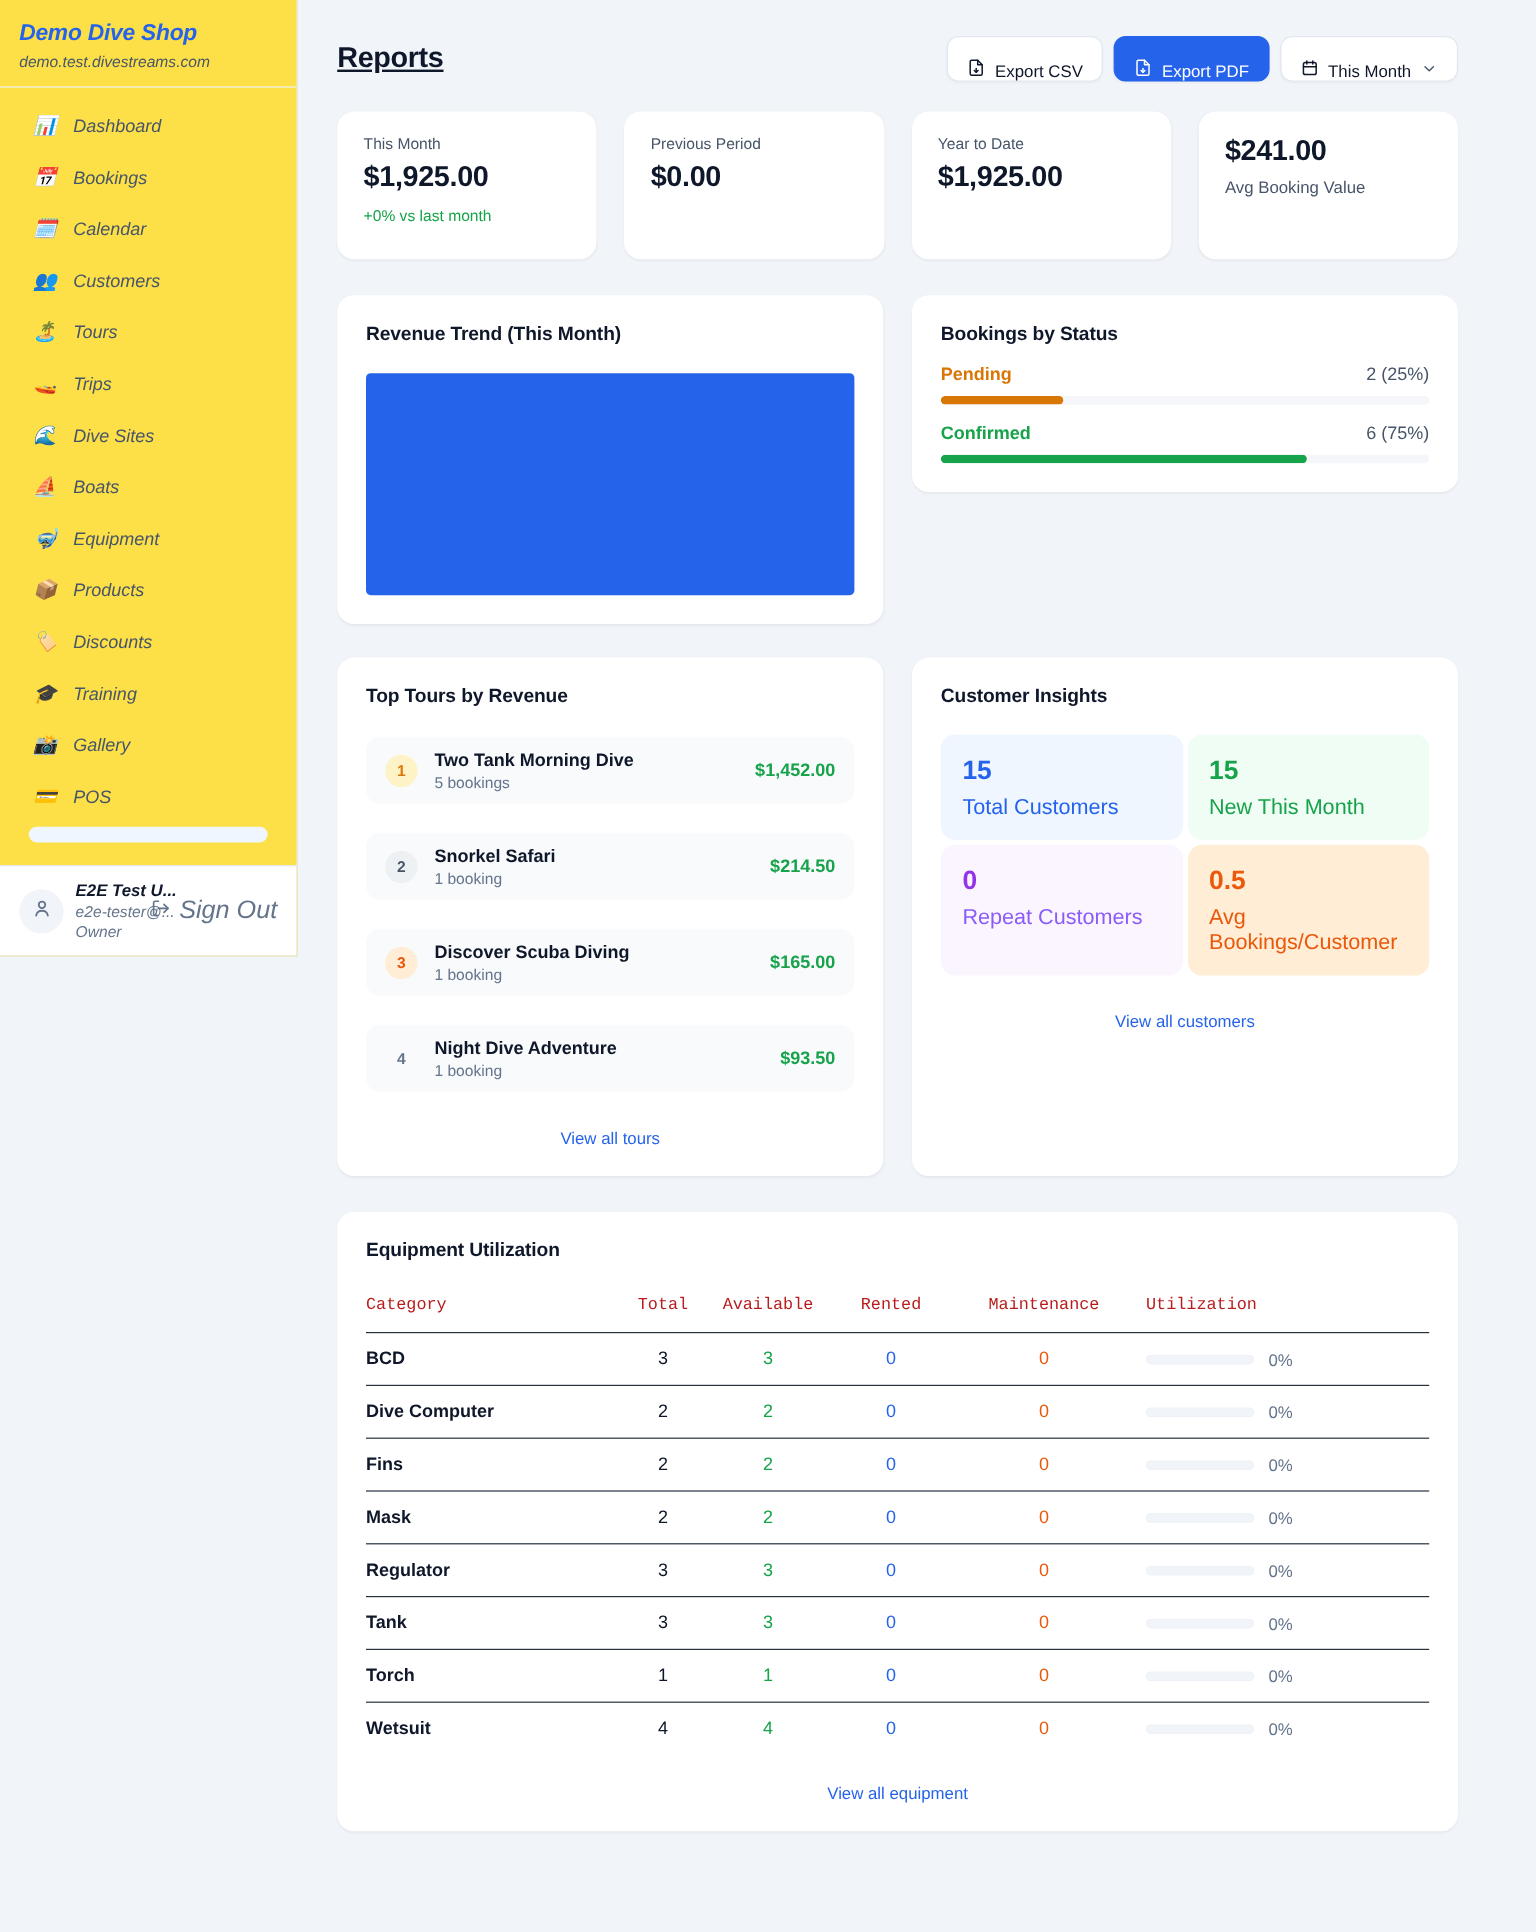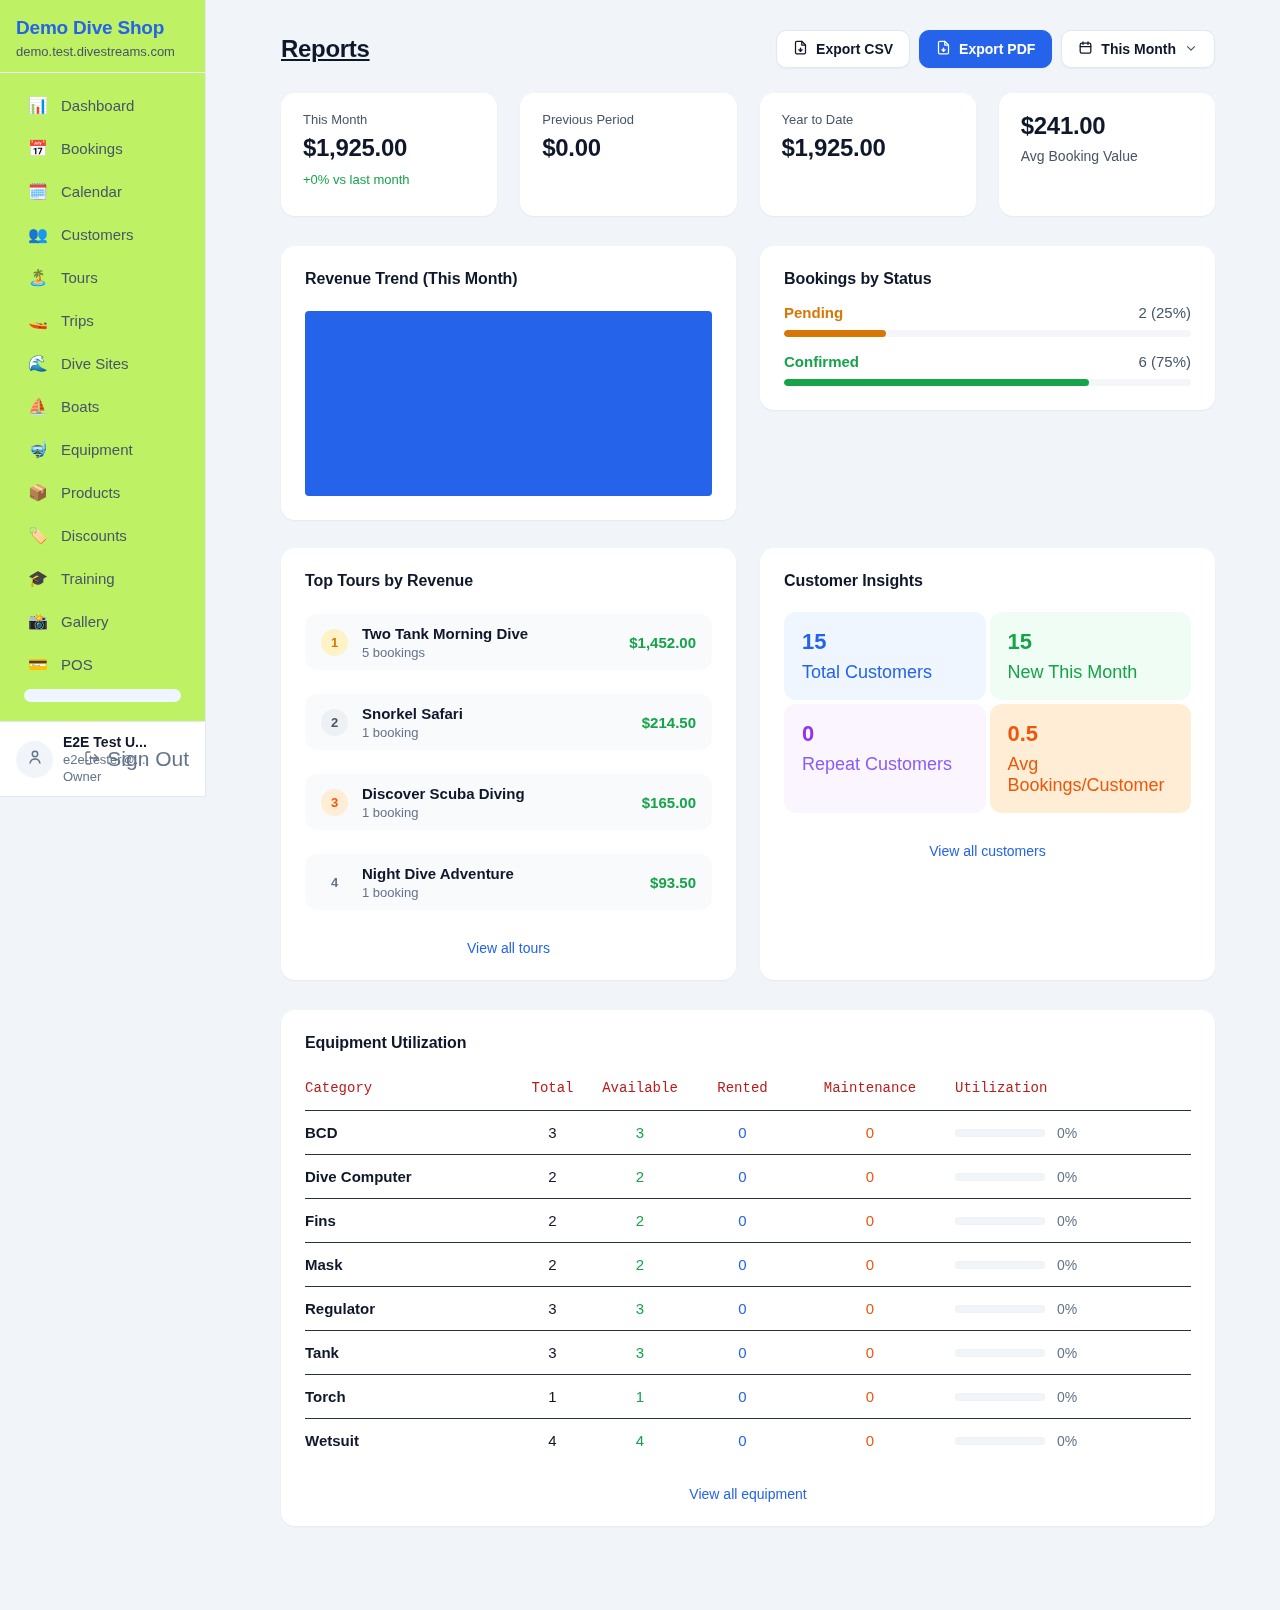--- a/index.html
+++ b/index.html
@@ -7,22 +7,22 @@
   body {
     height:1610px;
     background:#f1f5f9;
     font-family:"Liberation Sans", sans-serif;
     color:#0f172a;
     position:relative;
     overflow:hidden;
   }
   
   .sidebar {
-    position:absolute; left:0; top:0; width:206px; height:797px;
-    background:#bef264; border-right:1px solid #e2e8f0; border-bottom:1px solid #e2e8f0;
+    position:absolute; left:0; top:0; width:248px; height:797px;
+    background:#fde047; border-right:1px solid #e2e8f0; border-bottom:1px solid #e2e8f0;font-style:italic;
   }
   .brand { padding:17px 16px 13px; border-bottom:1px solid #eef2f6; }
   .brand-name { color:#2563eb; font-size:19px; font-weight:bold; letter-spacing:-0.2px; }
   .brand-domain { color:#475569; font-size:13px; margin-top:5px; }
   .nav { padding:14px 12px 0; }
   .nav-item {
     display:flex; align-items:center; gap:13px;
     height:36px; margin-bottom:7px; padding:0 16px;
     border-radius:8px; color:#475569; font-size:15px; cursor:pointer;
   }
@@ -42,22 +42,22 @@
   .user-info { min-width:0; flex:1; }
   .user-name { font-size:14px; font-weight:bold; color:#0f172a; white-space:nowrap; }
   .user-email, .user-role { font-size:13px; color:#64748b; margin-top:2px; white-space:nowrap; }
   .signout { display:flex; align-items:flex-end; gap:7px; color:#64748b; font-size:21px; cursor:pointer; flex:none; }
   
   .main { margin-left:248px; padding:30px 65px 0 33px; }
   .page-header { display:flex; align-items:center; justify-content:space-between; }
   .page-title { font-size:24px; font-weight:800; letter-spacing:-0.3px;text-decoration:underline; }
   .header-actions { display:flex; align-items:center; gap:9px; }
   .btn {
-    display:flex; align-items:center; gap:8px; height:38px; padding:0 16px;
-    border-radius:10px; font-size:14px; font-weight:700; cursor:pointer;
+    display:flex; align-items:flex-end; gap:8px; height:38px; padding:0 16px;
+    border-radius:10px; font-size:14px; font-weight:400; cursor:pointer;
     background:#fff; border:1px solid #e2e8f0; color:#0f172a;
     box-shadow:0 1px 2px rgba(15,23,42,.04);
   }
   .btn-primary { background:#2563eb; border-color:#2563eb; color:#fff; }
   .btn svg { flex:none; }
   
   .card { background:#fff; border-radius:14px; box-shadow:0 1px 2px rgba(15,23,42,.05); }
   .stats-grid { margin-top:25px; display:grid; grid-template-columns:repeat(4,1fr); gap:23px; }
   .stat-card { padding:19px 22px; min-height:123px; }
   .stat-label { font-size:13px; color:#475569; }

